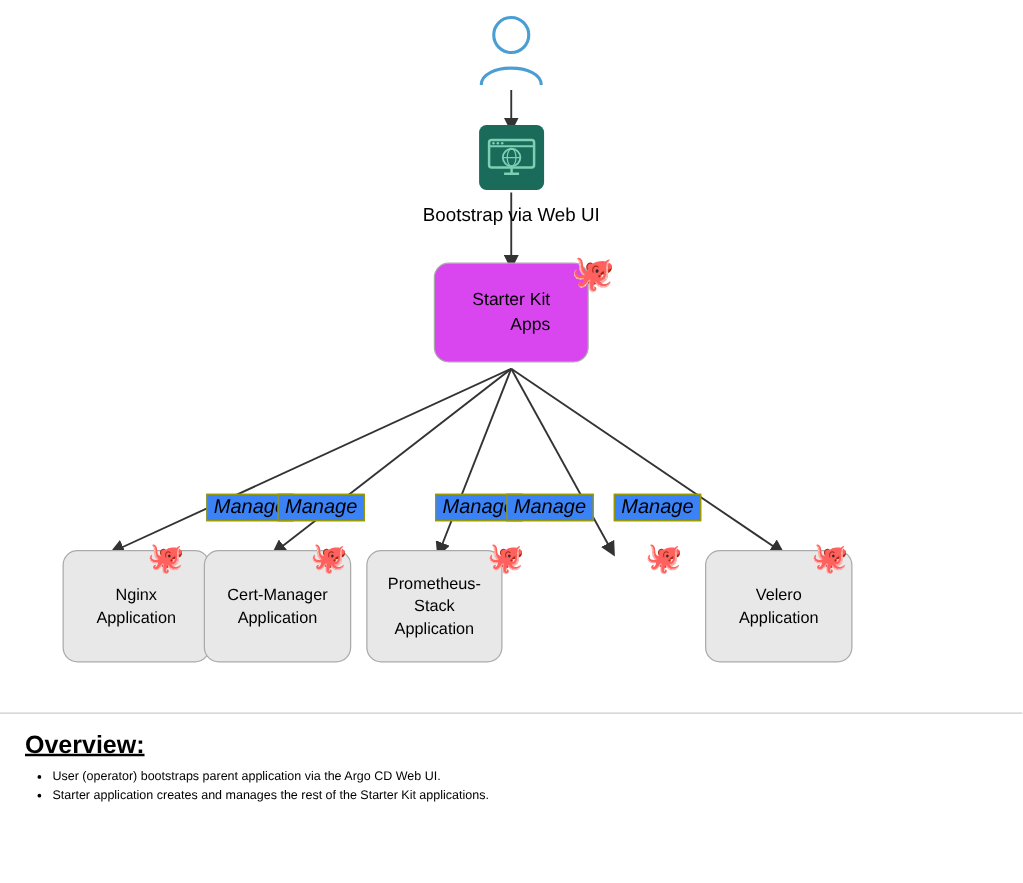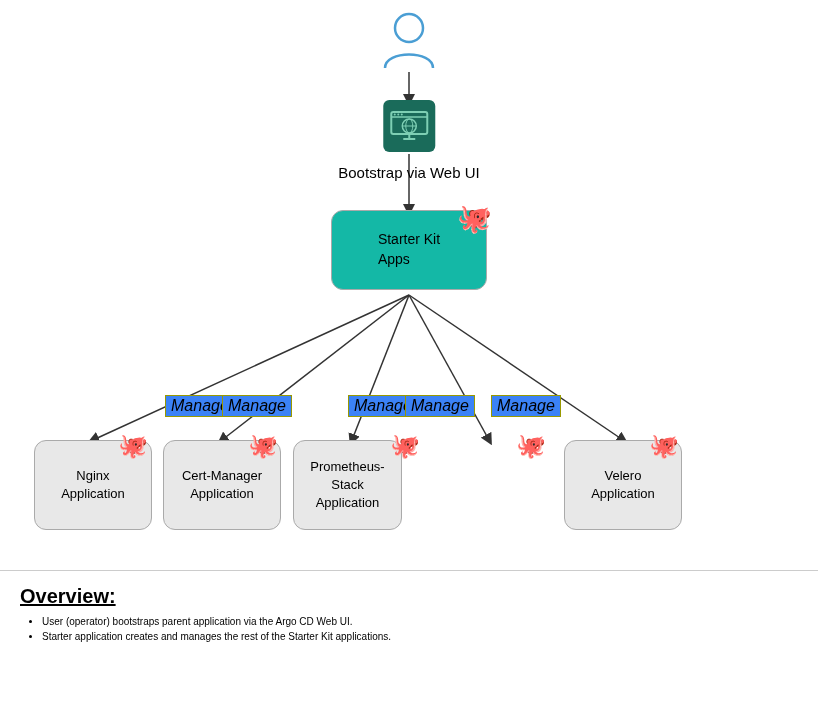--- a/index.html
+++ b/index.html
@@ -64,29 +64,29 @@
       font-weight: normal;
       white-space: nowrap;
     }
 
     
     .starter-kit-box {
       position: absolute;
       top: 210px;
       left: 50%;
       transform: translateX(-50%);
-      width: 156px;
+      width: 124px;
       min-height: 80px;
-      background: #14b8a6;
+      background: #d946ef;
       border: 1px solid #aaa;
       border-radius: 12px;
       display: flex;
       align-items: center;
       justify-content: center;
-      text-align: left;
+      text-align: right;
       font-size: 14px;
       line-height: 1.4;
       padding: 10px;
     }
 
     
     .octopus-starter {
       position: absolute;
       top: 202px;
       left: calc(50% + 48px);
@@ -211,21 +211,21 @@
   </div>
 
   <div class="octopus-starter">🐙</div>
 
   <div class="manage-label" style="left:165px; top:395px;">Manage</div>
   <div class="manage-label" style="left:222px; top:395px;">Manage</div>
   <div class="manage-label" style="left:348px; top:395px;">Manage</div>
   <div class="manage-label" style="left:405px; top:395px;">Manage</div>
   <div class="manage-label" style="left:491px; top:395px;">Manage</div>
 
-  <div class="app-box" style="left:34px;">
+  <div class="app-box" style="left:50px;">
     <span>Nginx<br>Application</span>
   </div>
   <div class="octopus-app" style="left:118px;">🐙</div>
 
   <div class="app-box" style="left:163px;">
     <span>Cert-Manager<br>Application</span>
   </div>
   <div class="octopus-app" style="left:248px;">🐙</div>
 
   <div class="app-box" style="left:293px; width:109px;">

